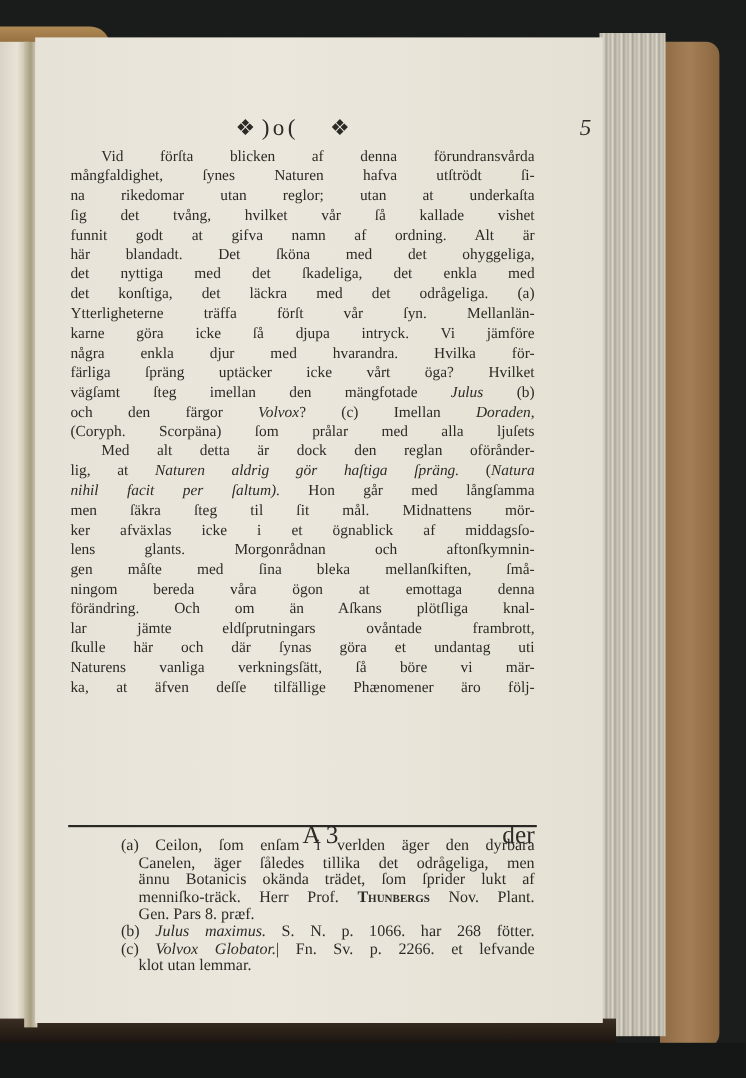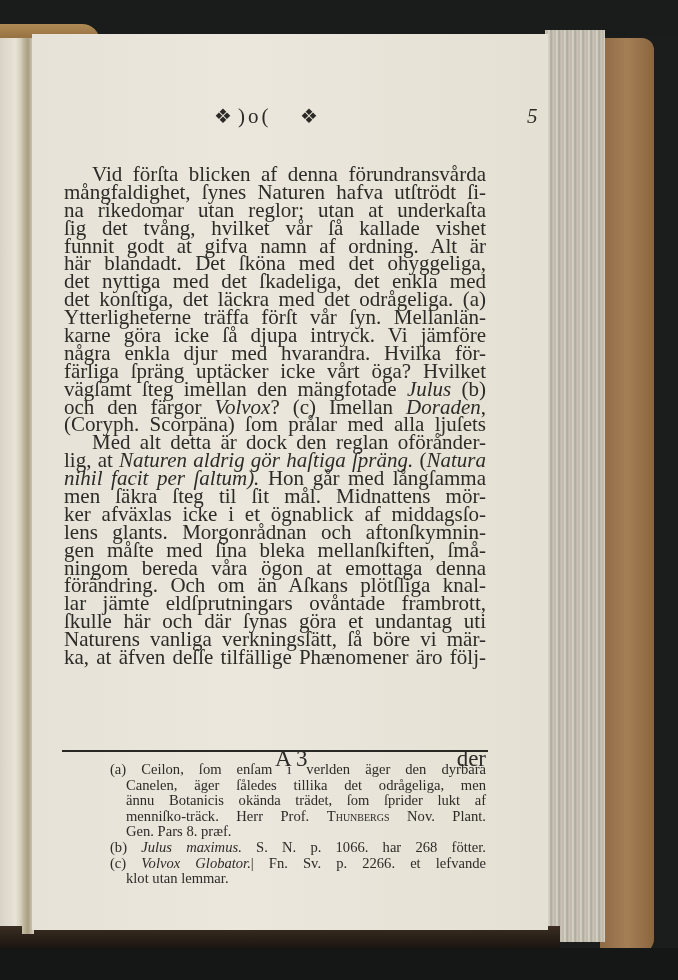--- a/index.html
+++ b/index.html
@@ -44,43 +44,43 @@
   .header {
     position:absolute; left:0; top:70px; width:516px; height:30px;
   }
   .ornament { position:absolute; top:0; font-size:20px; color:#2c2a26; }
   .orn-left { left:182px; }
   .orn-right { left:268px; }
   .header-mid { position:absolute; left:206px; top:0; font-size:21px; color:#2c2a26; letter-spacing:3px; }
   .page-number { position:absolute; left:495px; top:0; font-size:21px; font-style:italic; color:#2c2a26; }
 
   .body-text {
-    position:absolute; left:32px; top:132px; width:422px;
-    font-size:21px; line-height:17.9px; color:#2d2b27;
+    position:absolute; left:32px; top:100px; width:422px;
+    font-size:14px; line-height:17.9px; color:#2d2b27;
     text-align:justify;
   }
   .line { display:block; white-space:nowrap; text-align-last:justify; text-align:justify; height:17.9px; }
   .line.indent { padding-left:28px; }
   .line.last { text-align-last:left; }
   .it { font-style:italic; }
 
   .signature-row { position:absolute; left:32px; top:712px; width:422px; height:20px; font-size:23px; color:#2d2b27; }
   .signature { position:absolute; left:211px; }
   .catchword { position:absolute; right:0; }
 
   .rule { position:absolute; left:30px; top:716px; width:426px; height:2px; background:#2a2824; }
 
   .footnotes {
     position:absolute; left:54px; top:728px; width:400px;
     font-size:14.6px; line-height:15.6px; color:#2d2b27;
   }
   .fn-line { display:block; white-space:nowrap; text-align:justify; text-align-last:justify; height:15.6px;margin-left:24px; }
   .fn-line.cont { padding-left:16px; }
   .fn-line.last { text-align-last:left; }
-  .sc { font-variant:small-caps; }
+  .sc { font-variant:small-caps;font-weight:bold; }
 </style>
 </head>
 <body>
 
 <div class="top-dark"></div>
 <div class="left-board"></div>
 <div class="left-page-edge"></div>
 <div class="cover-right"></div>
 <div class="page-edges"></div>
 <div class="bottom-shadow"></div>

